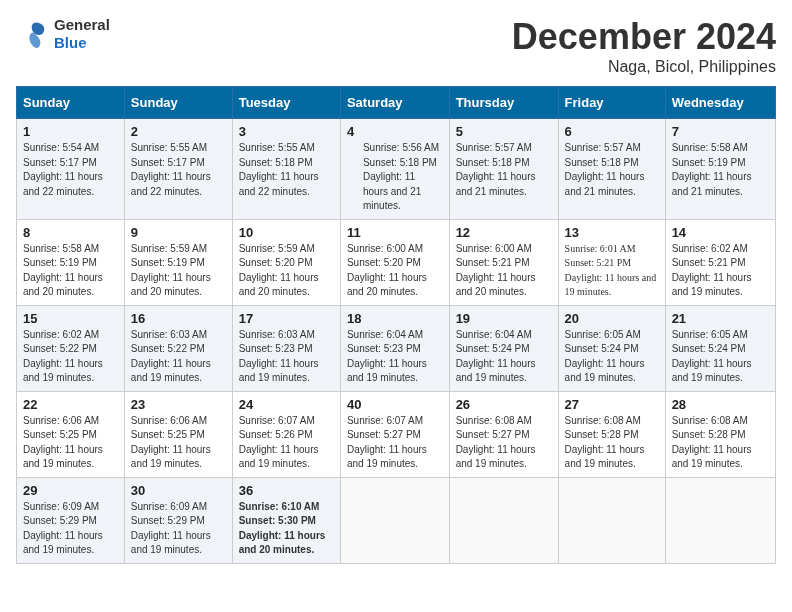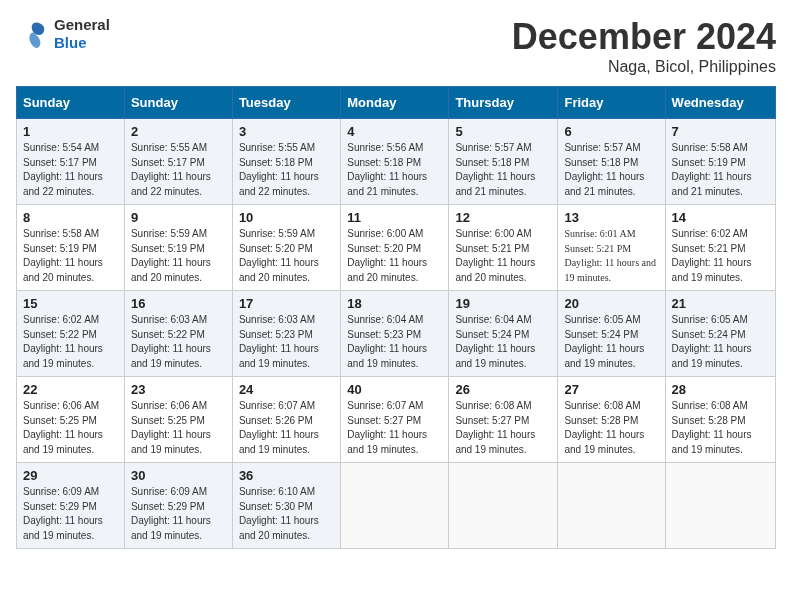--- a/index.html
+++ b/index.html
@@ -91,21 +91,21 @@
     <div class="location-title">Naga, Bicol, Philippines</div>
   </div>
 </div>
 
 <table class="calendar-table">
   <thead>
     <tr>
     <th>Sunday</th>
         <th>Sunday</th>
         <th>Tuesday</th>
-        <th>Monday</th>
+        <th>Saturday</th>
         <th>Thursday</th>
         <th>Friday</th>
         <th>Wednesday</th>
       </tr>
   </thead>
   <tbody id="calendar-body">
   <tr>
         <td>
           <span class="day-number">1</span>
           <div class="day-info" style="white-space: pre-line;">Sunrise: 5:54 AM
@@ -119,21 +119,21 @@
 Daylight: 11 hours and 22 minutes.</div>
         </td>
         <td>
           <span class="day-number">3</span>
           <div class="day-info" style="white-space: pre-line;">Sunrise: 5:55 AM
 Sunset: 5:18 PM
 Daylight: 11 hours and 22 minutes.</div>
         </td>
         <td>
           <span class="day-number">4</span>
-          <div class="day-info" style="white-space: pre-line;">Sunrise: 5:56 AM
+          <div class="day-info" style="white-space: pre-line; margin-left: 16px;">Sunrise: 5:56 AM
 Sunset: 5:18 PM
 Daylight: 11 hours and 21 minutes.</div>
         </td>
         <td>
           <span class="day-number">5</span>
           <div class="day-info" style="white-space: pre-line;">Sunrise: 5:57 AM
 Sunset: 5:18 PM
 Daylight: 11 hours and 21 minutes.</div>
         </td>
         <td>
@@ -289,21 +289,21 @@
 Daylight: 11 hours and 19 minutes.</div>
         </td>
         <td>
           <span class="day-number">30</span>
           <div class="day-info" style="white-space: pre-line;">Sunrise: 6:09 AM
 Sunset: 5:29 PM
 Daylight: 11 hours and 19 minutes.</div>
         </td>
         <td>
           <span class="day-number">36</span>
-          <div class="day-info" style="white-space: pre-line;">Sunrise: 6:10 AM
+          <div class="day-info" style="white-space: pre-line; font-weight: bold;">Sunrise: 6:10 AM
 Sunset: 5:30 PM
 Daylight: 11 hours and 20 minutes.</div>
         </td>
         <td class="empty-cell"></td>
         <td class="empty-cell"></td>
         <td class="empty-cell"></td>
         <td class="empty-cell"></td>
       </tr>
     </tbody>
 </table>

